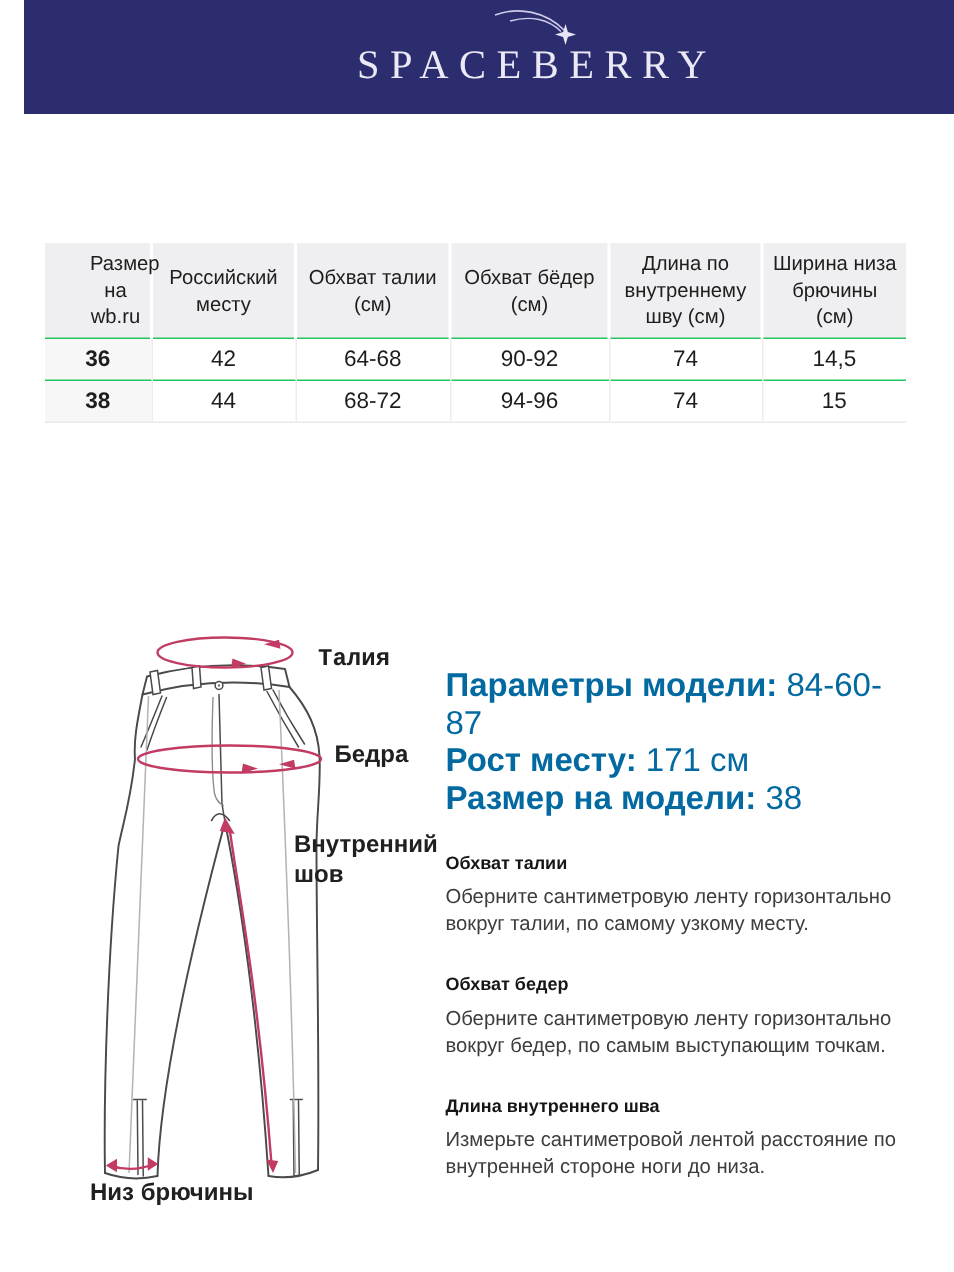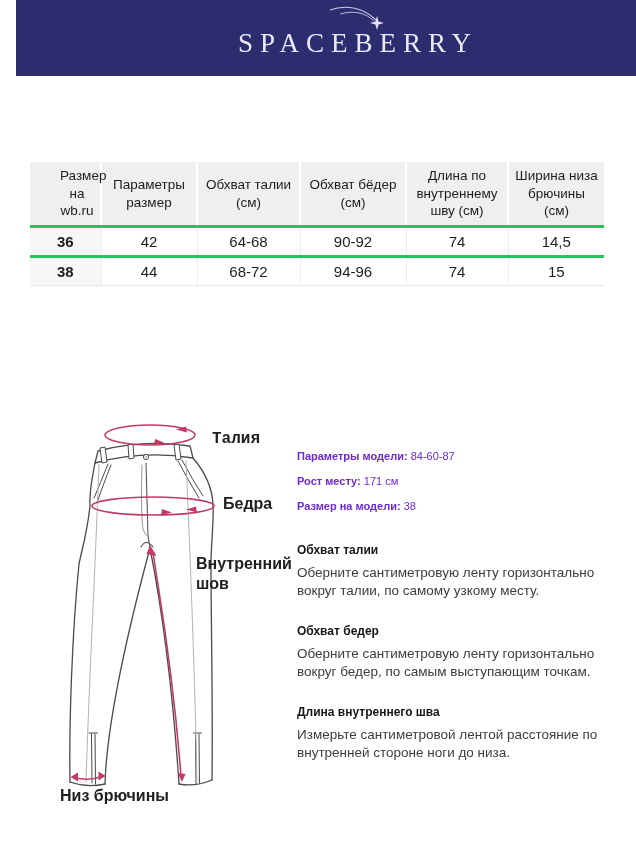--- a/index.html
+++ b/index.html
@@ -12,35 +12,35 @@
   .logo{position:relative;display:inline-block;font-family:"Liberation Serif","DejaVu Serif",serif;
         font-size:27px;font-weight:400;letter-spacing:7px;color:#ece9f6;line-height:1;padding-top:10px;}
   .comet{position:absolute;left:86px;top:-16px;}
 
   
   .size-table{position:absolute;left:30px;top:162px;width:574px;border-collapse:collapse;table-layout:fixed;}
   .size-table th{background:#efeff1;font-weight:400;font-size:13.5px;line-height:1.32;color:#1d1d1d;
                  text-align:center;vertical-align:middle;height:55px;padding:4px 6px;border-left:2px solid #ffffff;}
   .size-table th:first-child{border-left:none;padding-left:30px;}
   .size-table td{background:#ffffff;font-size:15px;color:#1d1d1d;text-align:center;vertical-align:middle;
-                 height:27px;border-top:3px solid #22c55e;border-left:1px solid #ededee;padding:0 4px;}
+                 height:27px;border-top:1px solid #22c55e;border-left:1px solid #ededee;padding:0 4px;}
   .size-table td:first-child{background:#f7f7f8;font-weight:700;border-left:none;}
   .size-table tr:last-child td{border-bottom:1px solid #e9e9ea;}
 
   
   .figure{position:absolute;left:15px;top:424px;width:250px;height:382px;}
   .diag-label{position:absolute;font-size:16px;font-weight:700;color:#202020;line-height:1.25;}
   .lbl-waist{left:212px;top:429px;font-family:Liberation Mono, monospace;}
   .lbl-hips{left:223px;top:494px;}
   .lbl-inseam{left:196px;top:554px;width:104px;}
   .lbl-hem{left:60px;top:786px;}
 
   
   .info-col{position:absolute;left:297px;top:444px;width:310px;}
-  .model-line{font-size:11px;line-height:25px;color:#6d28d9;}
+  .model-line{font-size:22px;line-height:25px;color:#0369a1;}
   .model-line .lab{font-weight:700;}
   .guide-section{margin-top:24px;}
   .guide-section:first-of-type{margin-top:26px;}
   .guide-title{font-size:12px;font-weight:700;color:#161616;margin:0 0 7px 0;}
   .guide-text{font-size:13.5px;line-height:18px;color:#3d3d3d;margin:0;width:305px;}
 </style>
 </head>
 <body>
 
 <div class="page">
@@ -61,21 +61,21 @@
       <col style="width:71px">
         <col style="width:96px">
         <col style="width:103px">
       <col style="width:106px">
         <col style="width:102px">
         <col style="width:96px">
     </colgroup>
     <thead>
       <tr>
         <th>Размер на wb.ru</th>
-        <th>Параметры размер</th>
+        <th>Российский месту</th>
         <th>Обхват талии (см)</th>
         <th>Обхват бёдер (см)</th>
         <th>Длина по внутреннему шву (см)</th>
         <th>Ширина низа брючины (см)</th>
       </tr>
     </thead>
     <tbody>
       <tr>
         <td>36</td>
         <td>42</td>

